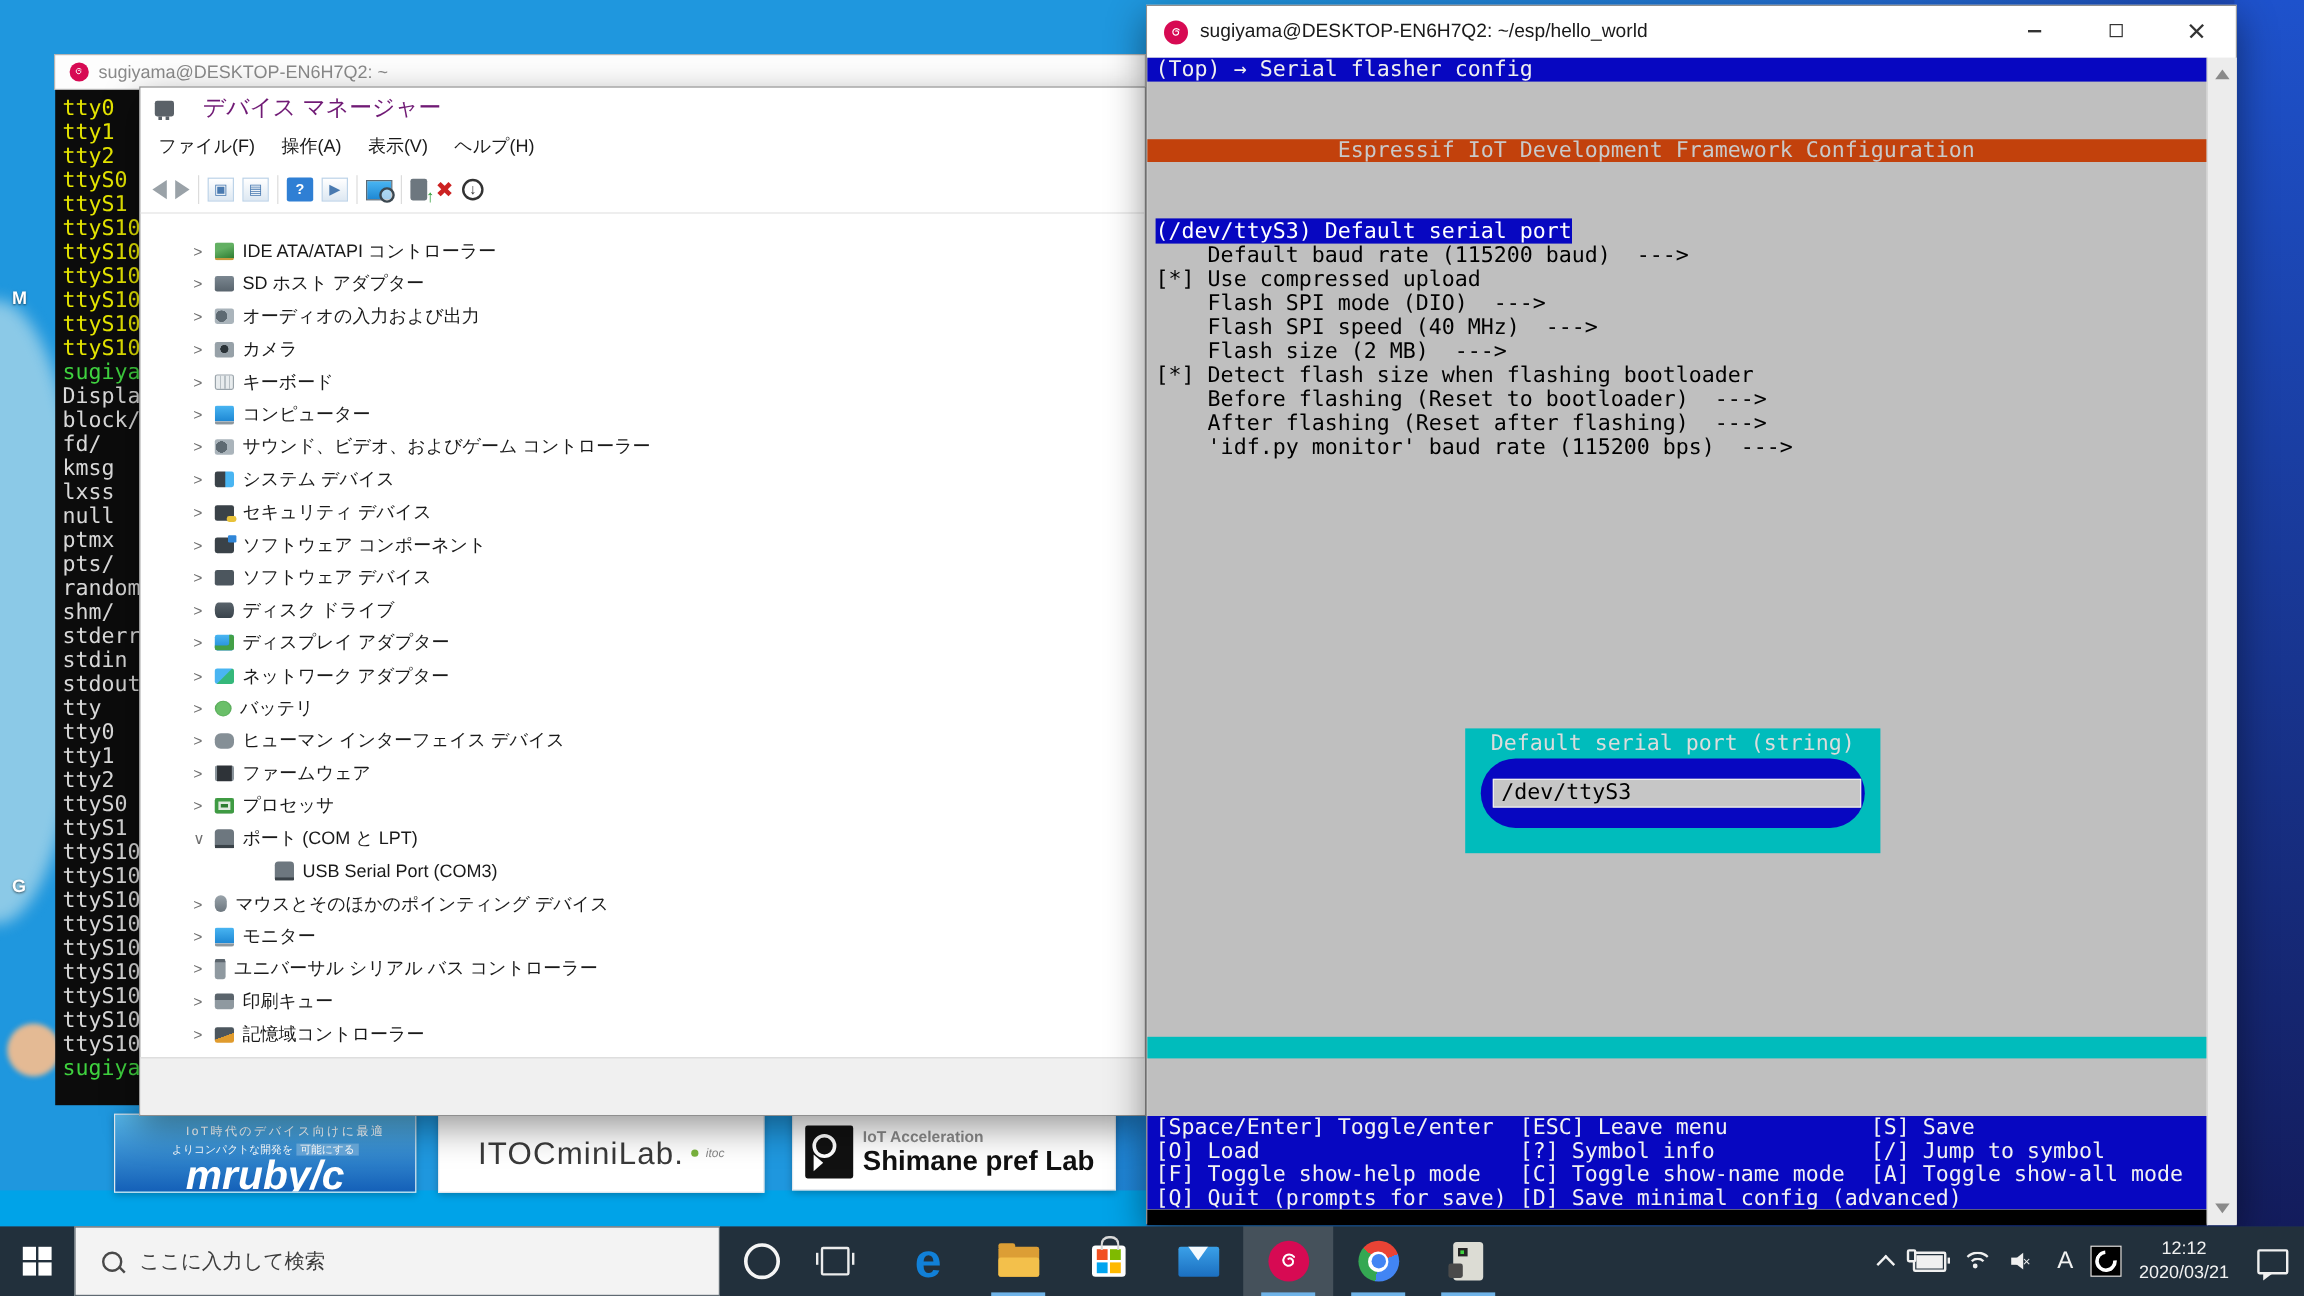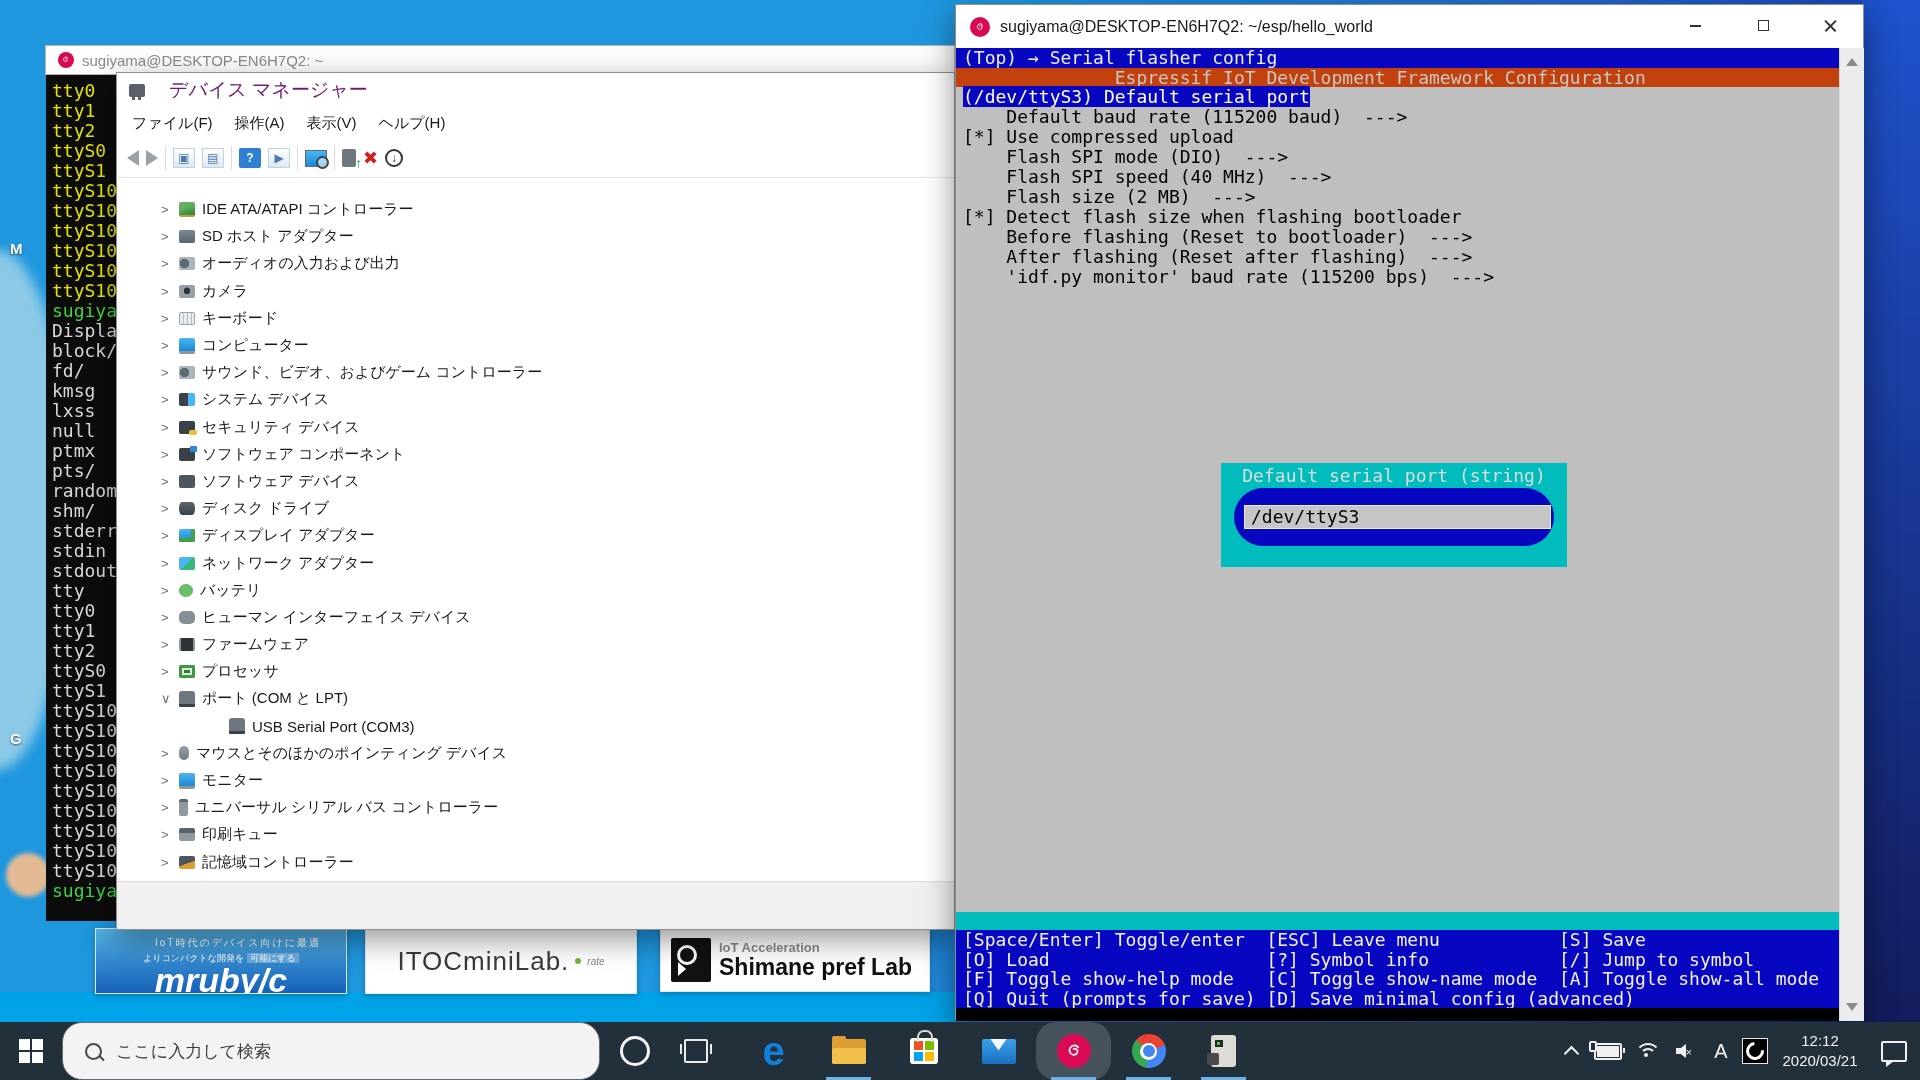--- a/index.html
+++ b/index.html
@@ -103,41 +103,41 @@
   .i-usb{width:9px;height:14px;background:#8f99a0;border-top:3px solid #5b656d;}
   .i-printer{background:linear-gradient(#5a646c 40%,#8f99a0 40%);}
   .i-storage{background:linear-gradient(160deg,#4c565e 55%,#e09b2d 56%);}
   
   .rt{left:955px;top:4px;width:909px;height:1016px;background:#fff;border:1px solid #8f8f8f;
     box-shadow:0 10px 30px rgba(0,0,0,.45);box-sizing:border-box;}
   .rt-titlebar{position:absolute;left:0;top:0;width:100%;height:43px;background:#fff;display:flex;align-items:center;}
   .rt-title{font-size:16px;color:#1a1a1a;margin-left:10px;}
   .rt-btn{position:absolute;top:14px;color:#333;}
   .rt-content{position:absolute;left:0;top:43px;width:883px;height:960px;background:#bfbfbf;
-    display:flex;flex-direction:column;overflow:hidden;}
+    display:flex;flex-direction:column;overflow:hidden;gap:48px;}
   .mc-bc{height:20px;background:#0707c1;color:#efefef;font-size:18px;line-height:20px;padding-left:7px;flex:0 0 auto;}
   .mc-hdr{height:19px;background:#c2410c;color:#c9c9c9;font-size:18px;line-height:19px;padding-left:7px;flex:0 0 auto;}
   .mc-items{flex:0 0 auto;}
   .cfg-line{height:20px;line-height:20px;font-size:18px;color:#000;padding-left:7px;}
   .cfg-line .sel{background:#0707c1;color:#fff;}
   .mc-body{flex:1 1 auto;position:relative;}
   .mc-dialog{position:absolute;left:265px;top:176px;width:346px;height:104px;background:#00bcbc;}
   .mc-dialog-title{text-align:center;color:#dcdcdc;font-size:18px;line-height:20px;margin-top:3px;}
   .mc-dialog-blue{position:absolute;left:13px;top:25px;width:320px;height:58px;background:#0707c1;border-radius:29px;}
   .mc-input{position:absolute;left:10px;top:17px;width:299px;height:22px;background:#c6c6c6;border:1px solid #ededed;
     color:#000;font-size:18px;line-height:22px;padding-left:6px;box-sizing:content-box;}
   .mc-cyanbar{height:18px;background:#00bcbc;flex:0 0 auto;}
   .mc-help{height:78px;background:#0707c1;color:#f2f2f2;font-size:18px;line-height:19.5px;padding-left:7px;flex:0 0 auto;}
   .rt-black{position:absolute;left:0;top:1003px;width:883px;height:13px;background:#000;}
   .rt-scroll{position:absolute;left:883px;top:43px;width:25px;height:973px;background:#ececec;border-left:1px solid #d8d8d8;box-sizing:border-box;}
   .scroll-up{position:absolute;left:6px;top:10px;width:0;height:0;border-left:6px solid transparent;border-right:6px solid transparent;border-bottom:8px solid #8a8a8a;}
   .scroll-down{position:absolute;left:6px;bottom:10px;width:0;height:0;border-left:6px solid transparent;border-right:6px solid transparent;border-top:8px solid #8a8a8a;}
   
   .taskbar{left:0;top:1022px;width:1920px;height:58px;background:#22303c;display:flex;align-items:center;z-index:50;}
-  .tb-block{height:58px;display:flex;align-items:center;justify-content:center;flex:0 0 auto;position:relative;border-radius:20px;}
+  .tb-block{height:58px;display:flex;align-items:center;justify-content:center;flex:0 0 auto;position:relative;}
   .start{width:62px;}
   .winlogo{width:24px;height:24px;display:grid;grid-template-columns:11px 11px;grid-template-rows:11px 11px;gap:2px;}
   .winlogo span{background:#fff;}
   .searchbox{width:538px;background:#f3f3f3;border:1px solid #5f6a72;box-sizing:border-box;justify-content:flex-start;padding-left:22px;gap:14px;}
   .mag{width:13px;height:13px;border:2px solid #484848;border-radius:50%;position:relative;flex:0 0 auto;}
   .mag::after{content:"";position:absolute;left:11px;top:12px;width:7px;height:2px;background:#484848;transform:rotate(45deg);}
   .search-text{font-size:17px;color:#3c3c3c;}
   .cortana{width:70px;} .cortana-ring{width:24px;height:24px;border:3px solid #f5f5f5;border-radius:50%;}
   .taskview{width:52px;} .tv-icon{width:20px;height:20px;border:2px solid #ececec;border-radius:2px;position:relative;}
   .tv-icon::before{content:"";position:absolute;left:-6px;top:3px;width:2px;height:10px;background:#ececec;}
@@ -199,21 +199,21 @@
   <div class="abs band"></div>
 
   <div class="abs card card-mruby">
     <div class="mruby-l1">IoT時代のデバイス向けに最適</div>
     <div class="mruby-l2"><span>よりコンパクトな開発を</span><span class="mruby-badge">可能にする</span></div>
     <div class="mruby-title">mruby/c</div>
   </div>
   <div class="abs card card-itoc">
     <span class="itoc-title">ITOCminiLab.</span>
     <span class="itoc-dot"></span>
-    <span class="itoc-mark">rate</span>
+    <span class="itoc-mark">itoc</span>
   </div>
   <div class="abs card card-shimane">
     <span class="shimane-logo"></span>
     <span>
       <div class="shimane-l1">IoT Acceleration</div>
       <div class="shimane-l2">Shimane pref Lab</div>
     </span>
   </div>
 
   <div class="abs bgterm-title">

